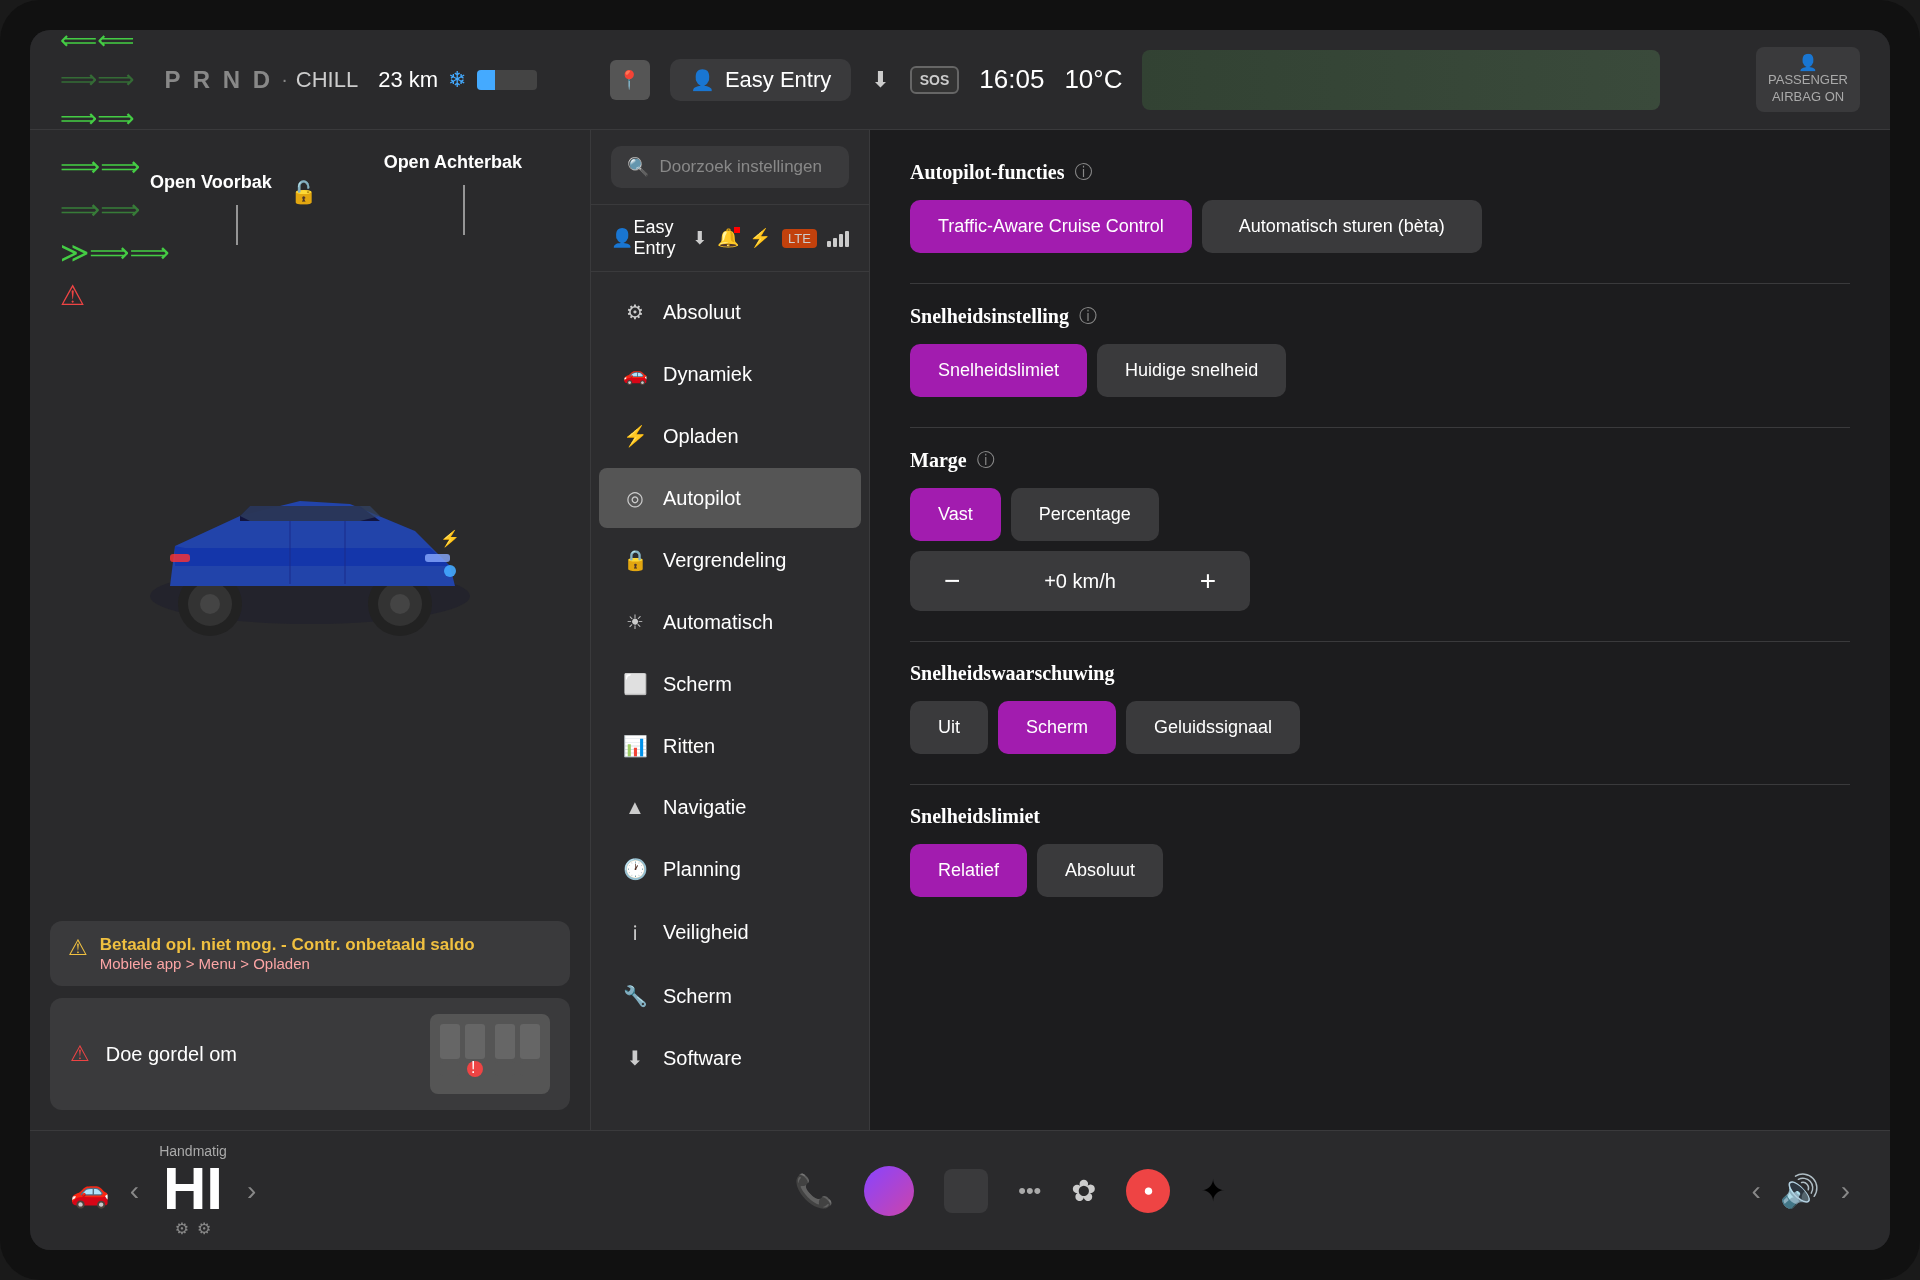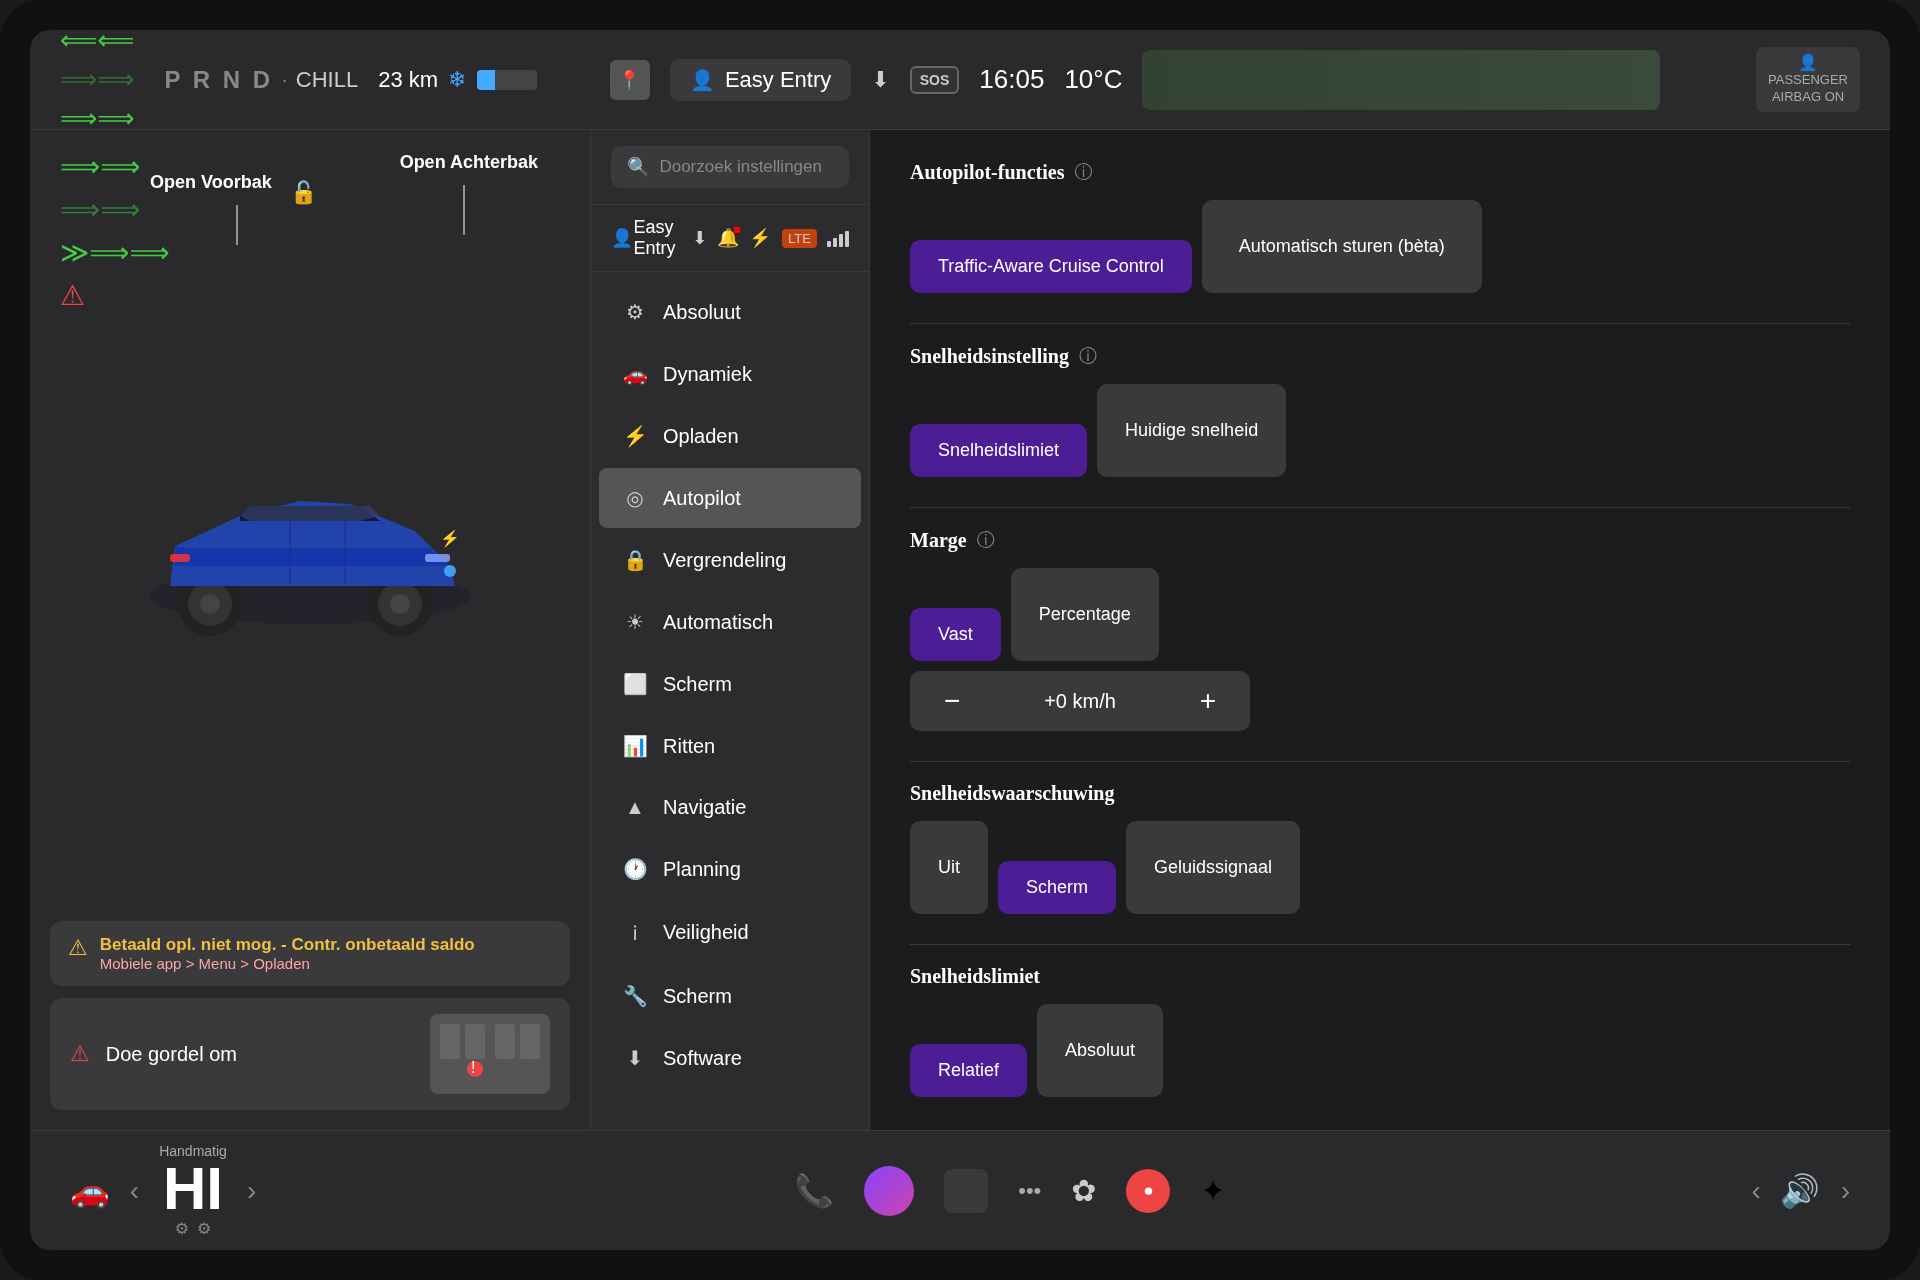--- a/index.html
+++ b/index.html
@@ -363,22 +363,21 @@
       border: none;
       border-radius: 10px;
       padding: 16px 28px;
       color: #fff;
       font-size: 18px;
       cursor: pointer;
       font-weight: 500;
     }
 
     .btn-option.active {
-      background: #4c1d95;
-      margin-top: 40px;
+      background: #a21caf;
     }
 
     .divider {
       border: none;
       border-top: 1px solid #3a3a3c;
       margin: 20px 0;
     }
 
     .speed-control {
       display: flex;
@@ -635,21 +634,21 @@
 
         <div class="car-view-area">
 
           <div style="position:absolute;top:40px;left:120px;color:#fff;font-size:18px;font-weight:600;line-height:1.4;">
             <span>Open
 Voorbak</span>
           </div>
 
           <div style="position:absolute;top:50px;left:260px;color:#fff;font-size:22px;">🔓</div>
 
-          <div style="position:absolute;top:20px;right:52px;color:#fff;font-size:18px;font-weight:600;line-height:1.4;">
+          <div style="position:absolute;top:20px;right:68px;color:#fff;font-size:18px;font-weight:600;line-height:1.4;">
             <span>Open
 Achterbak</span>
           </div>
 
           <svg width="380" height="220" viewBox="0 0 380 220" style="margin-top:40px;">
 
             <ellipse cx="190" cy="160" rx="160" ry="28" fill="#1a1a2e" opacity="0.4"></ellipse>
 
             <circle cx="90" cy="168" r="32" fill="#222"></circle>
             <circle cx="90" cy="168" r="22" fill="#333"></circle>

